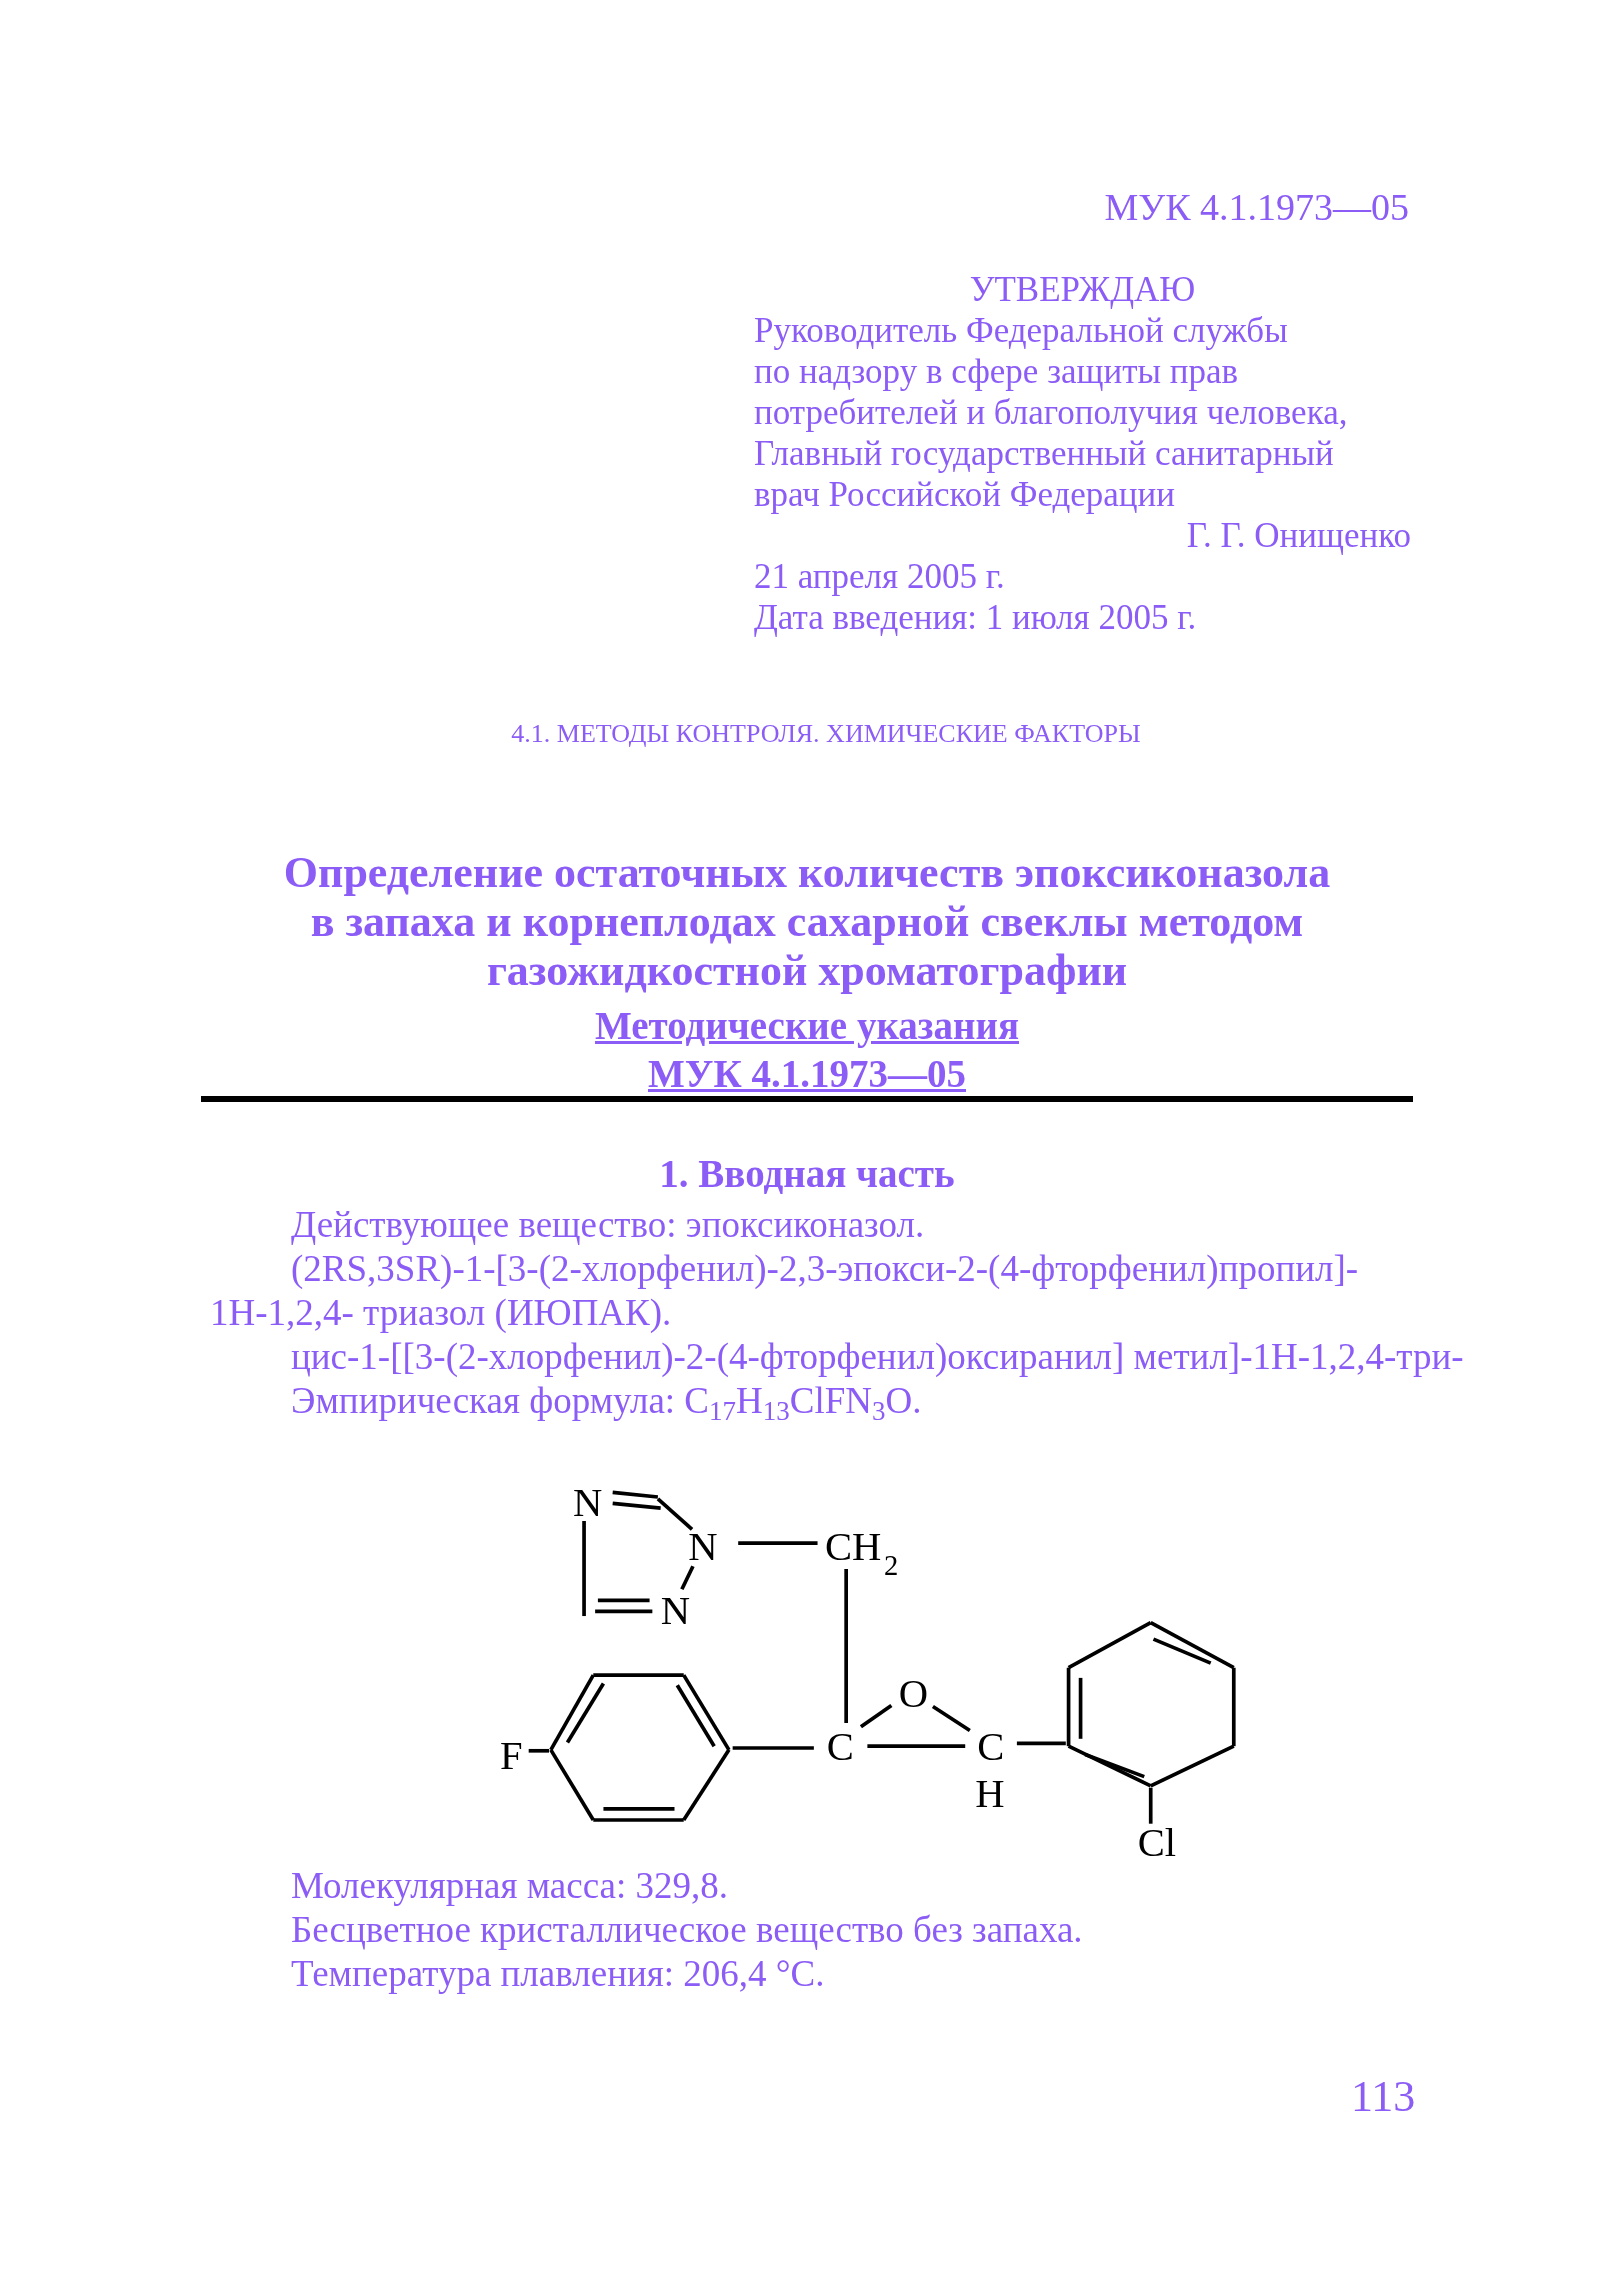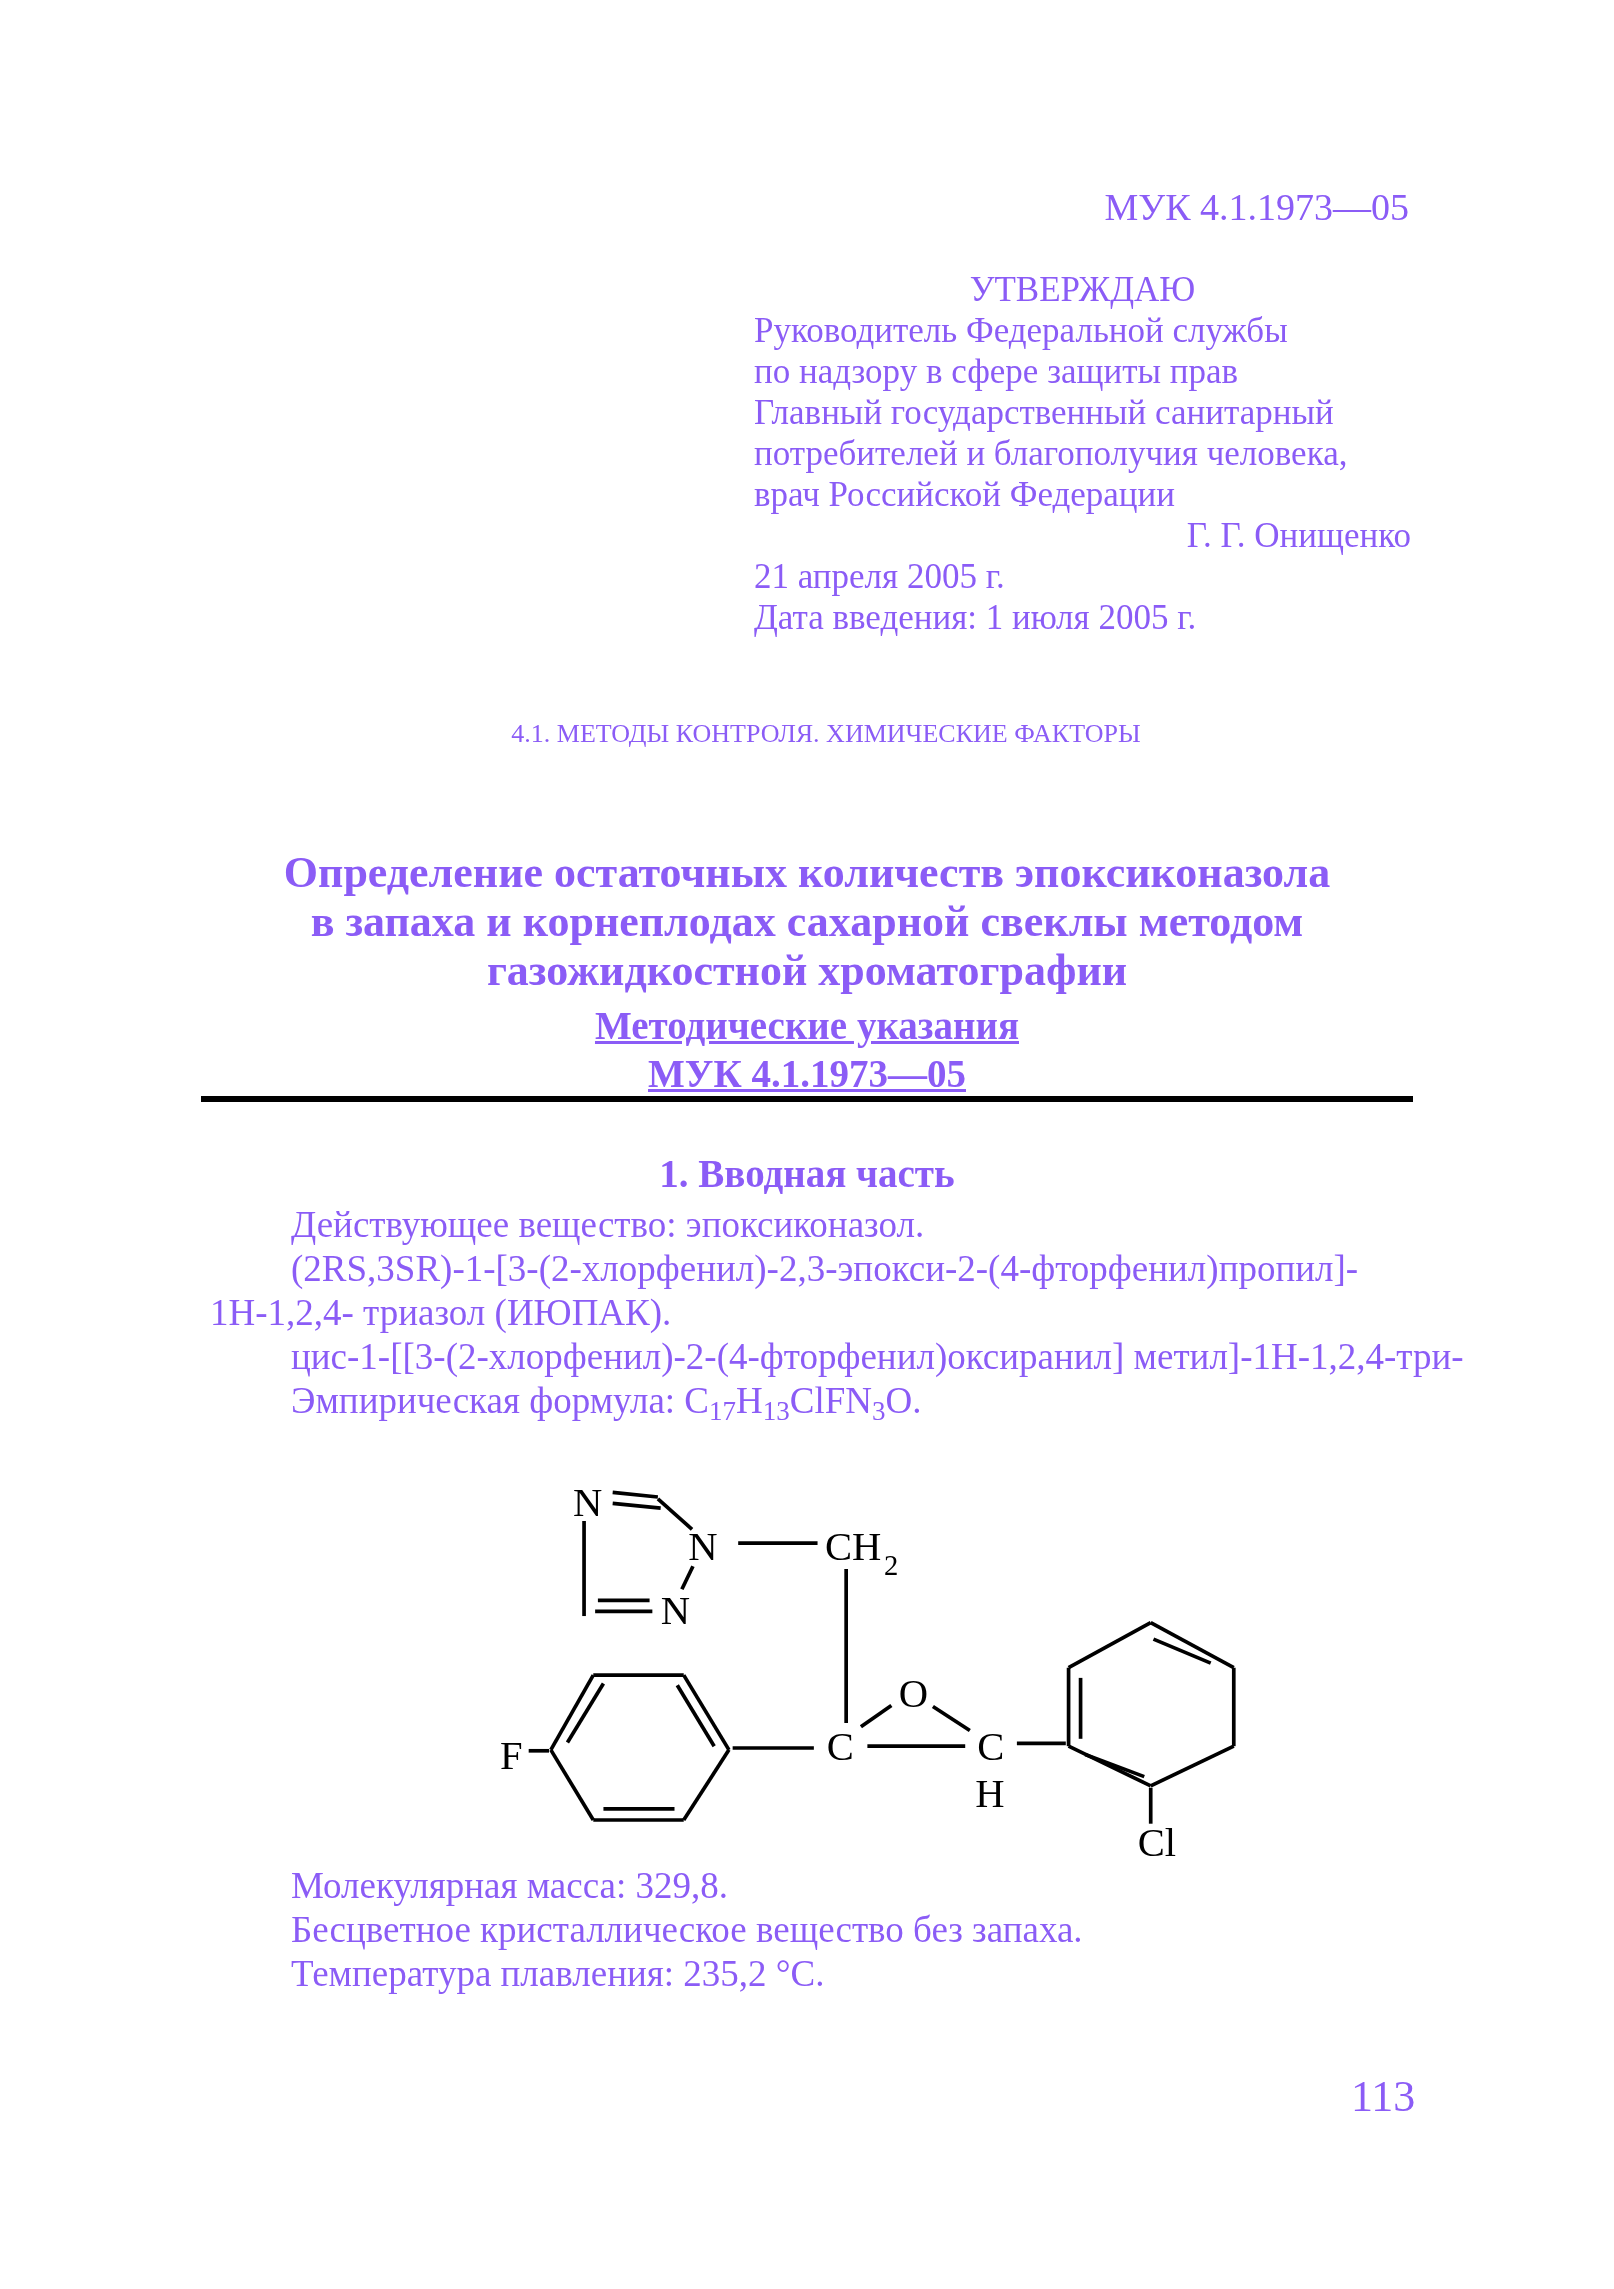--- a/index.html
+++ b/index.html
@@ -84,22 +84,22 @@
 <body>
 
 <div class="page">
 
   <div class="abs doc-code">МУК 4.1.1973—05</div>
 
   <div class="abs approval">
     <div class="approval-title">УТВЕРЖДАЮ</div>
     <div class="text-line">Руководитель Федеральной службы</div>
     <div class="text-line">по надзору в сфере защиты прав</div>
+    <div class="text-line">потребителей и благополучия человека,</div>
     <div class="text-line">Главный государственный санитарный</div>
-    <div class="text-line">потребителей и благополучия человека,</div>
     <div class="text-line">врач Российской Федерации</div>
     <div class="approval-signer">Г. Г. Онищенко</div>
     <div class="text-line">21 апреля 2005 г.</div>
     <div class="text-line">Дата введения: 1 июля 2005 г.</div>
   </div>
 
   <div class="abs centered section-heading">4.1. МЕТОДЫ КОНТРОЛЯ. ХИМИЧЕСКИЕ ФАКТОРЫ</div>
 
   <div class="abs centered doc-title">
     <div>Определение остаточных количеств эпоксиконазола</div>
@@ -186,19 +186,19 @@
         <line class="bond" x1="1247" y1="1937" x2="1247" y2="1976"></line>
         <text class="atom" x="1233" y="2011">Cl</text>
       </g>
 
     </svg>
   </div>
 
   <div class="abs properties">
     <div class="text-line indent">Молекулярная масса: 329,8.</div>
     <div class="text-line indent">Бесцветное кристаллическое вещество без запаха.</div>
-    <div class="text-line indent">Температура плавления: 235,2 °С.</div>
+    <div class="text-line indent">Температура плавления: 206,4 °С.</div>
   </div>
 
   <div class="abs page-number">113</div>
 
 </div>
 
 
 </body></html>

